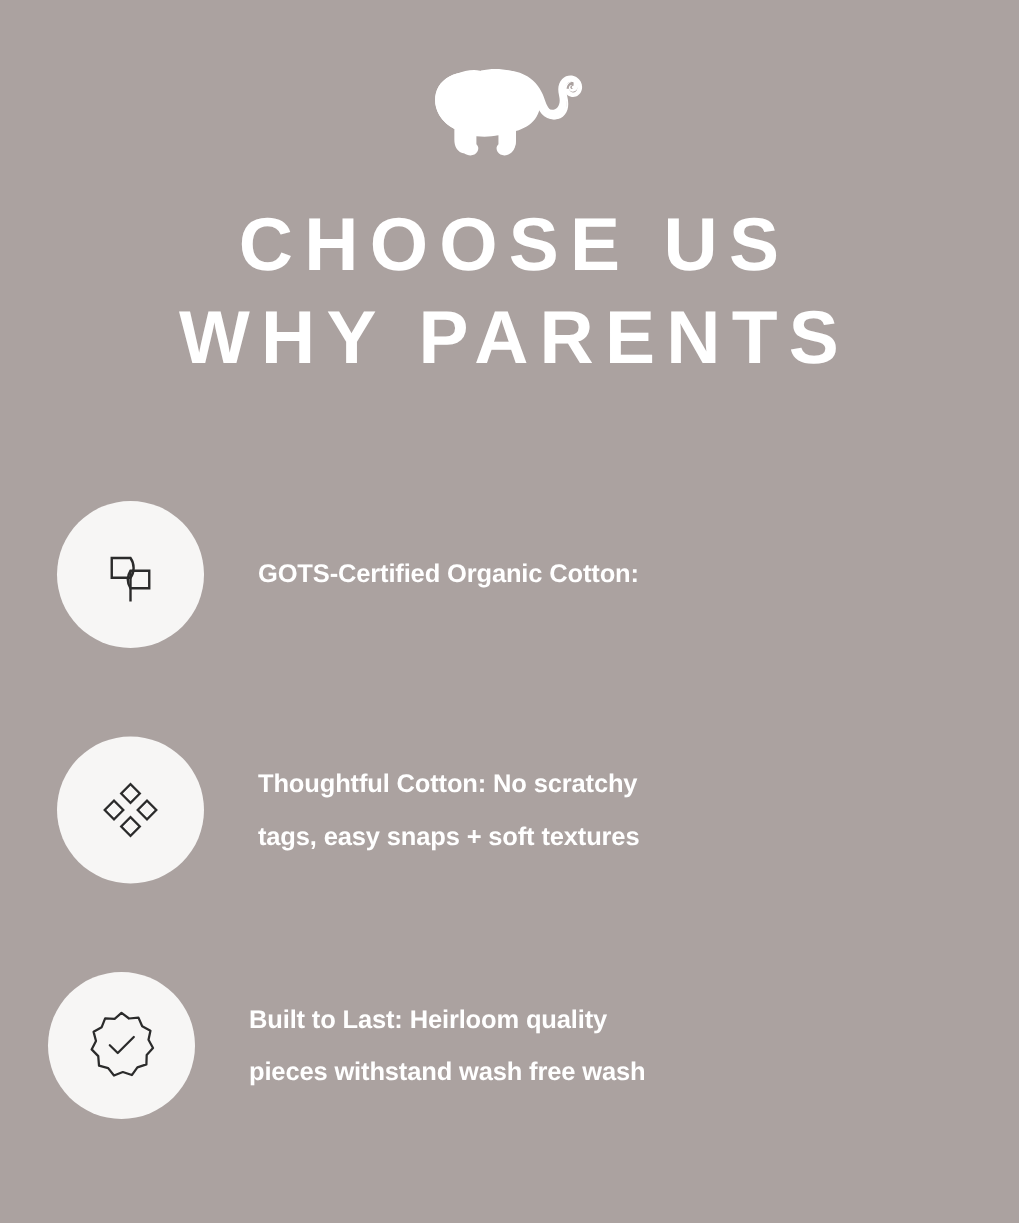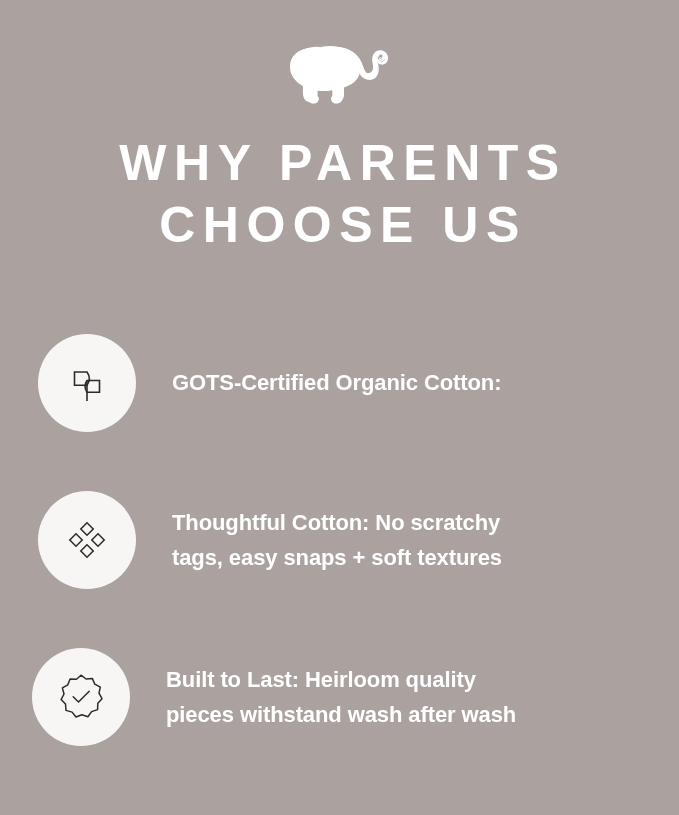--- a/index.html
+++ b/index.html
@@ -86,21 +86,21 @@
     align-items: center;
     justify-content: center;
   }
   .benefit-icon svg { display: block; }
 
   .benefit-text {
     margin-left: 36px;
     color: #ffffff;
     font-family: "Liberation Sans", sans-serif;
     font-weight: 700;
-    font-size: 22px;
+    font-size: 17px;
     line-height: 35px;
     letter-spacing: -0.1px;
     max-width: 470px;
     -webkit-font-smoothing: antialiased;
   }
 </style>
 </head>
 <body>
 
 <div class="panel">
@@ -204,22 +204,22 @@
         C87.1 15.9 86.7 18.6 87.6 22.1
         C88.6 26.3 88.2 29.8 86 32.4
         C83.5 35.4 79.4 36.2 75.7 34.4
         C73 33.1 71 30.4 69.6 26.6
         C67.4 20.6 63.4 15.6 57.4 12.4
         C50.4 8.7 41 8 32.5 9.8 Z"></path>
     </svg>
   </div>
 
   <h1 class="headline">
+    <span class="hl-line">CHOOSE US</span>
     <span class="hl-line">WHY PARENTS</span>
-    <span class="hl-line">CHOOSE US</span>
   </h1>
 
   <div class="benefits">
 
     <div class="benefit">
       <div class="benefit-icon">
         <svg width="46" height="46" viewBox="0 0 46 46" fill="none" aria-hidden="true">
 
           <path d="M23 20.5 L23 41" stroke="#2b2b2b" stroke-width="1.6" stroke-linecap="butt"></path>
 
@@ -257,18 +257,18 @@
             M25 3.2
             L30.0 7.0 L36.3 6.4 L38.8 12.2 L44.3 15.1 L43.0 21.2 L46.0 26.7
             L41.8 31.3 L41.6 37.6 L35.6 39.6 L31.9 44.7 L25.9 42.7 L20.0 45.0
             L16.1 40.1 L10.0 38.4 L9.5 32.1 L5.1 27.6 L8.0 22.0 L6.4 15.9
             L11.8 12.8 L14.1 6.9 L20.4 7.3 Z" stroke="#2b2b2b" stroke-width="1.5" stroke-linejoin="round" fill="none"></path>
           <path d="M17.2 24.8 L22.5 30.0 L33.2 19.3" stroke="#2b2b2b" stroke-width="1.5" stroke-linecap="round" stroke-linejoin="round" fill="none"></path>
         </svg>
       </div>
       <div class="benefit-text">
         <span>Built to Last: Heirloom quality</span><br>
-        <span>pieces withstand wash after wash</span>
+        <span>pieces withstand wash free wash</span>
       </div>
     </div>
 
   </div>
 </div>
 
 </body></html>

